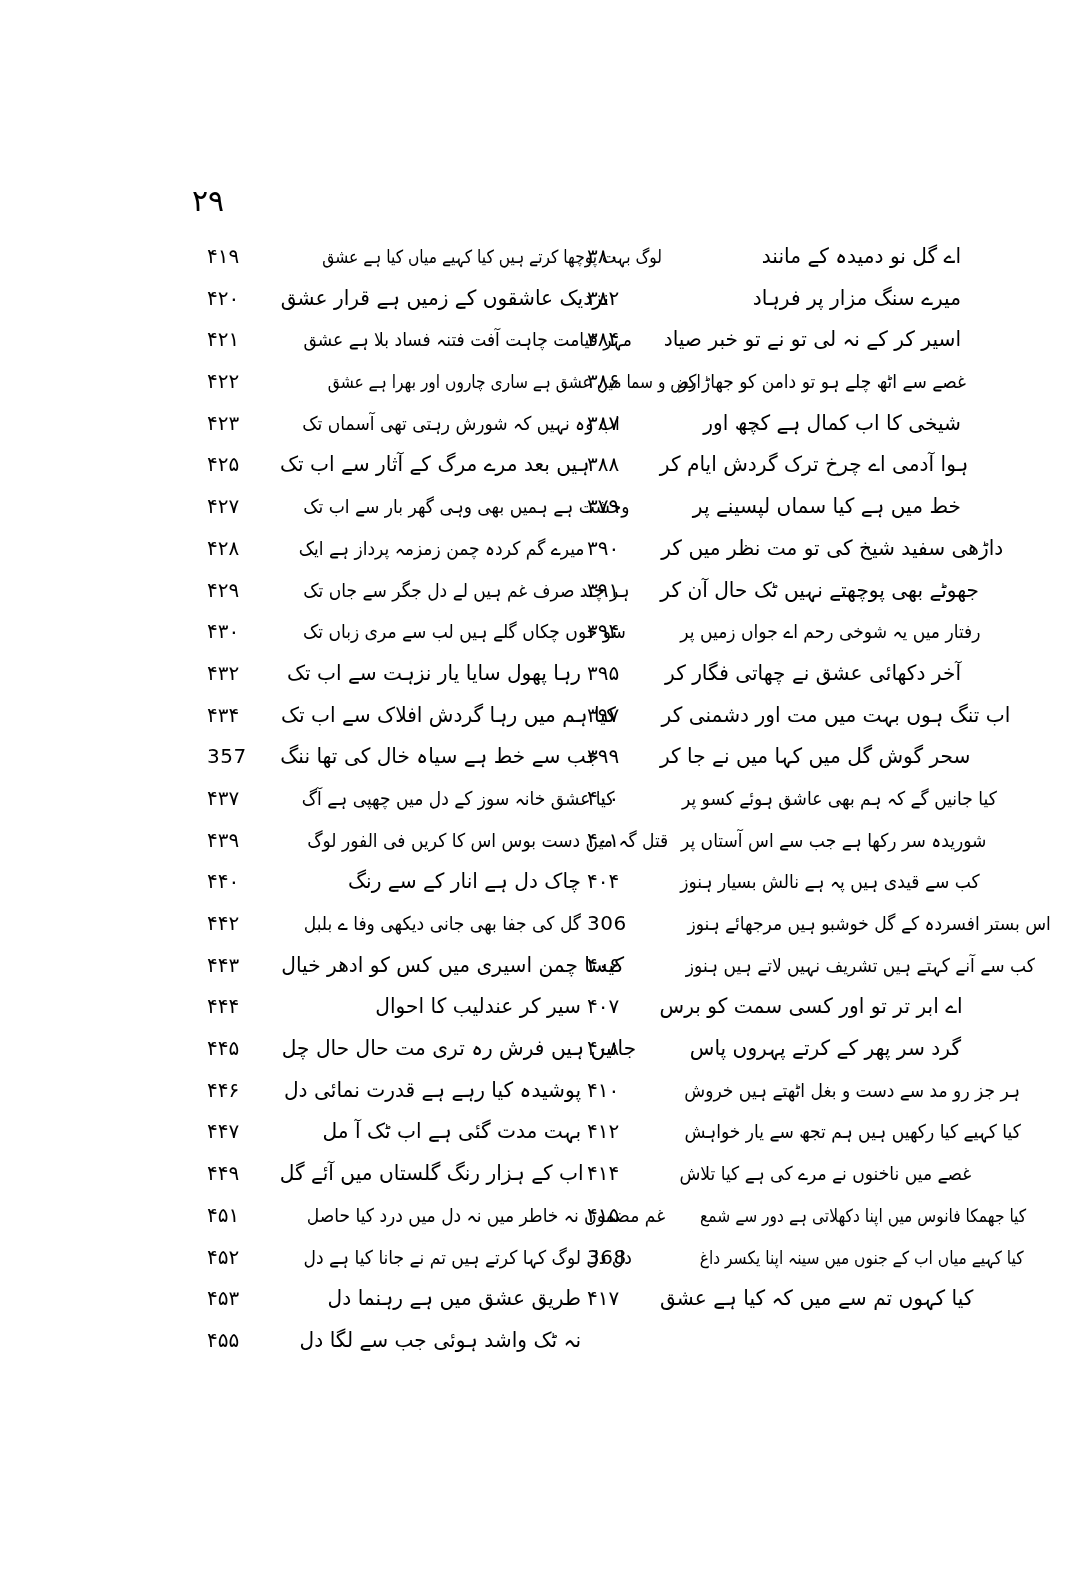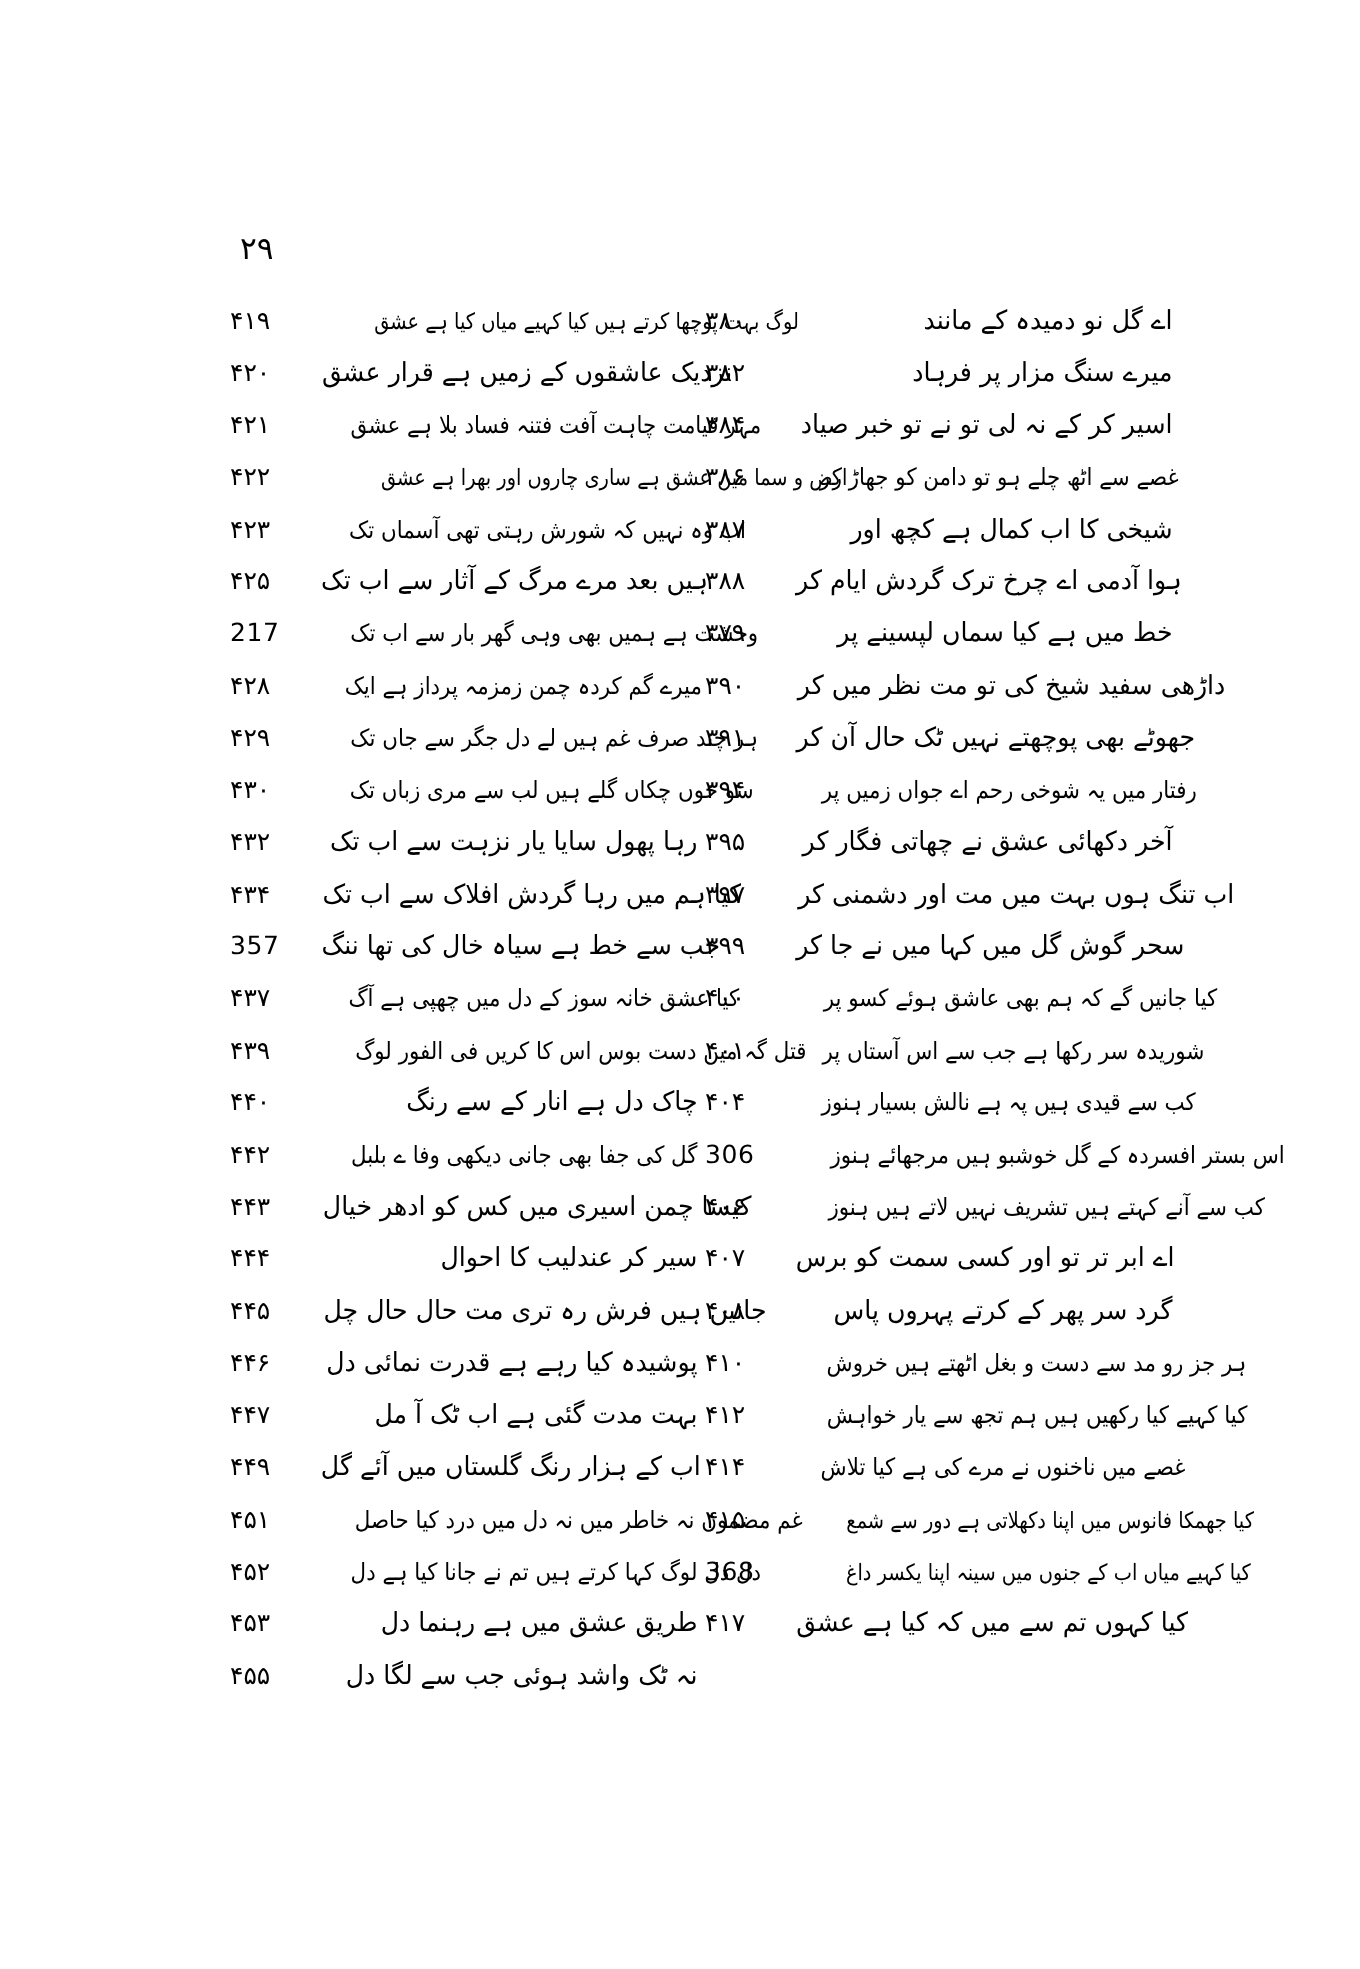--- a/index.html
+++ b/index.html
@@ -20,32 +20,32 @@
     position: absolute;
     inset: 0;
     background: #ffffff;
   }
 
   
   .folio {
     position: absolute;
     top: 186px;
     left: 192px;
-    font-size: 25px;
+    font-size: 30px;
     line-height: 1;
     letter-spacing: 1px;
     direction: rtl;
     white-space: nowrap;
   }
 
   
   .index-body {
     position: absolute;
     top: 246px;
-    left: 178px;
+    left: 201px;
     width: 760px;
     display: flex;
     flex-direction: row;       
     gap: 0px;
     direction: ltr;
   }
 
   .column {
     width: 380px;
     display: flex;
@@ -117,21 +117,21 @@
         </div>
         <div class="row">
           <div class="page-num">۴۲۳</div>
           <div class="verse long">اب وہ نہیں کہ شورش رہتی تھی آسماں تک</div>
         </div>
         <div class="row">
           <div class="page-num">۴۲۵</div>
           <div class="verse">ہیں بعد مرے مرگ کے آثار سے اب تک</div>
         </div>
         <div class="row">
-          <div class="page-num">217</div>
+          <div class="page-num">۴۲۷</div>
           <div class="verse long">وحشت ہے ہمیں بھی وہی گھر بار سے اب تک</div>
         </div>
         <div class="row">
           <div class="page-num">۴۲۸</div>
           <div class="verse long">میرے گم کردہ چمن زمزمہ پرداز ہے ایک</div>
         </div>
         <div class="row">
           <div class="page-num">۴۲۹</div>
           <div class="verse long">ہر چند صرف غم ہیں لے دل جگر سے جاں تک</div>
         </div>

